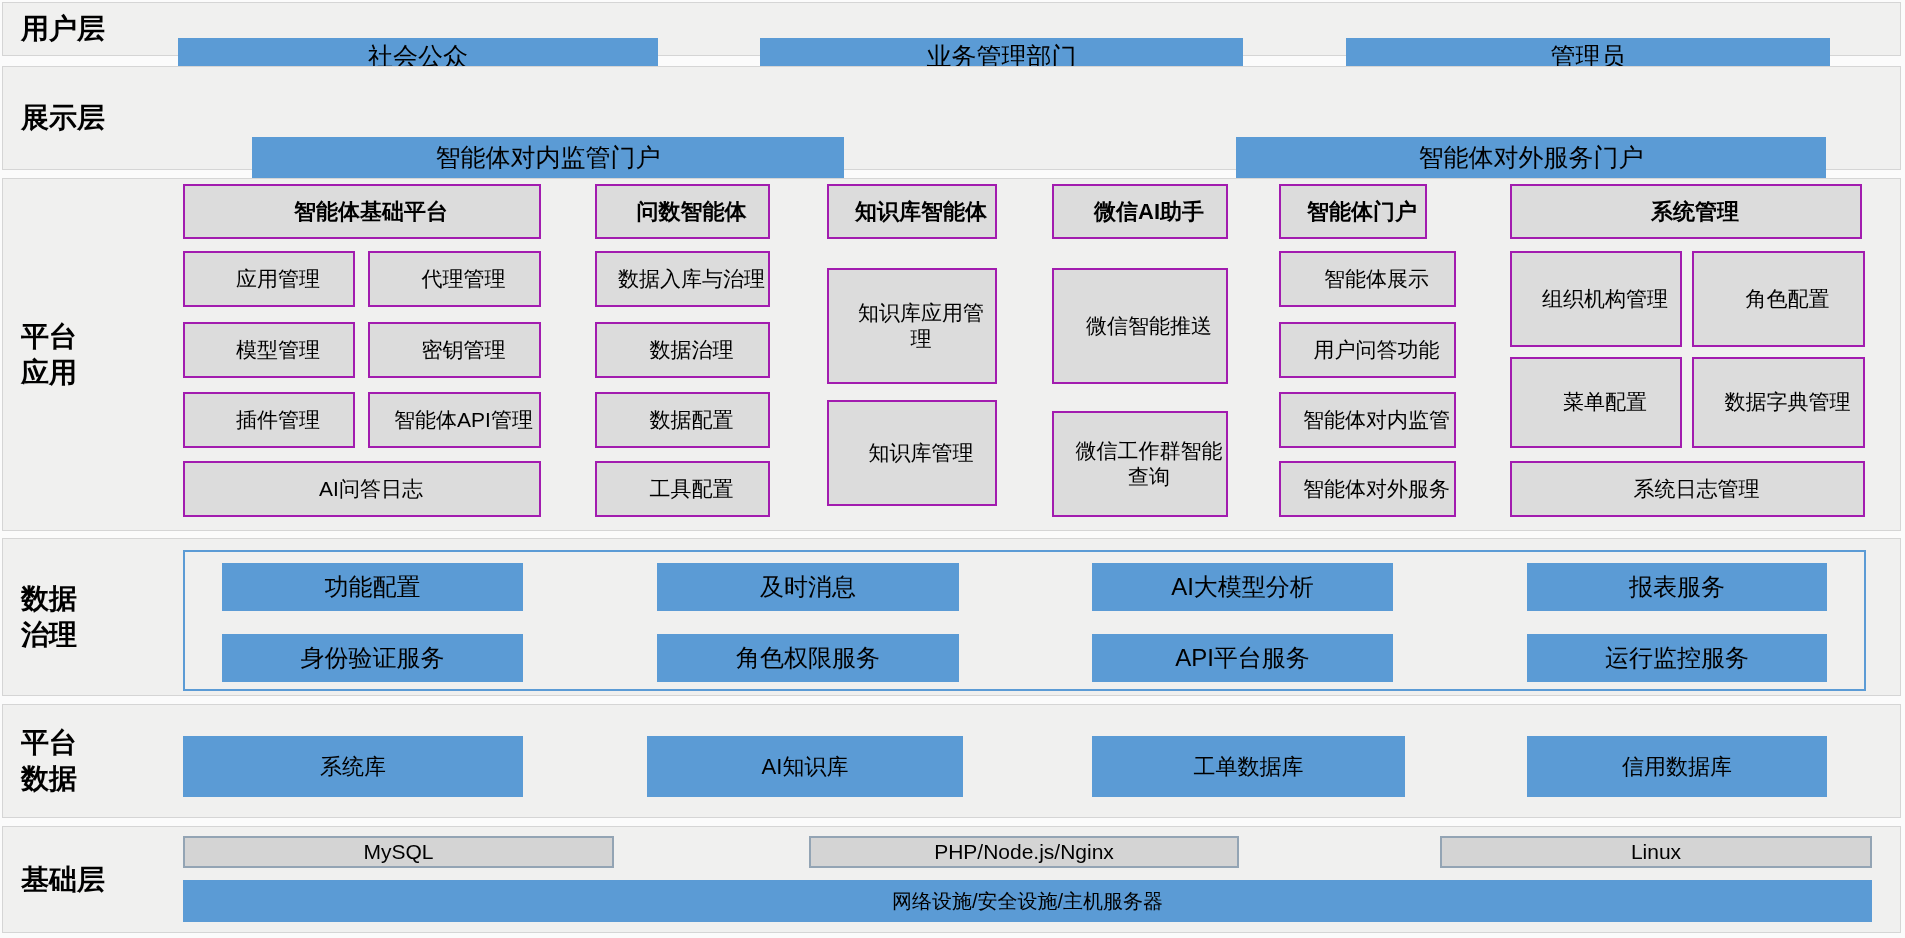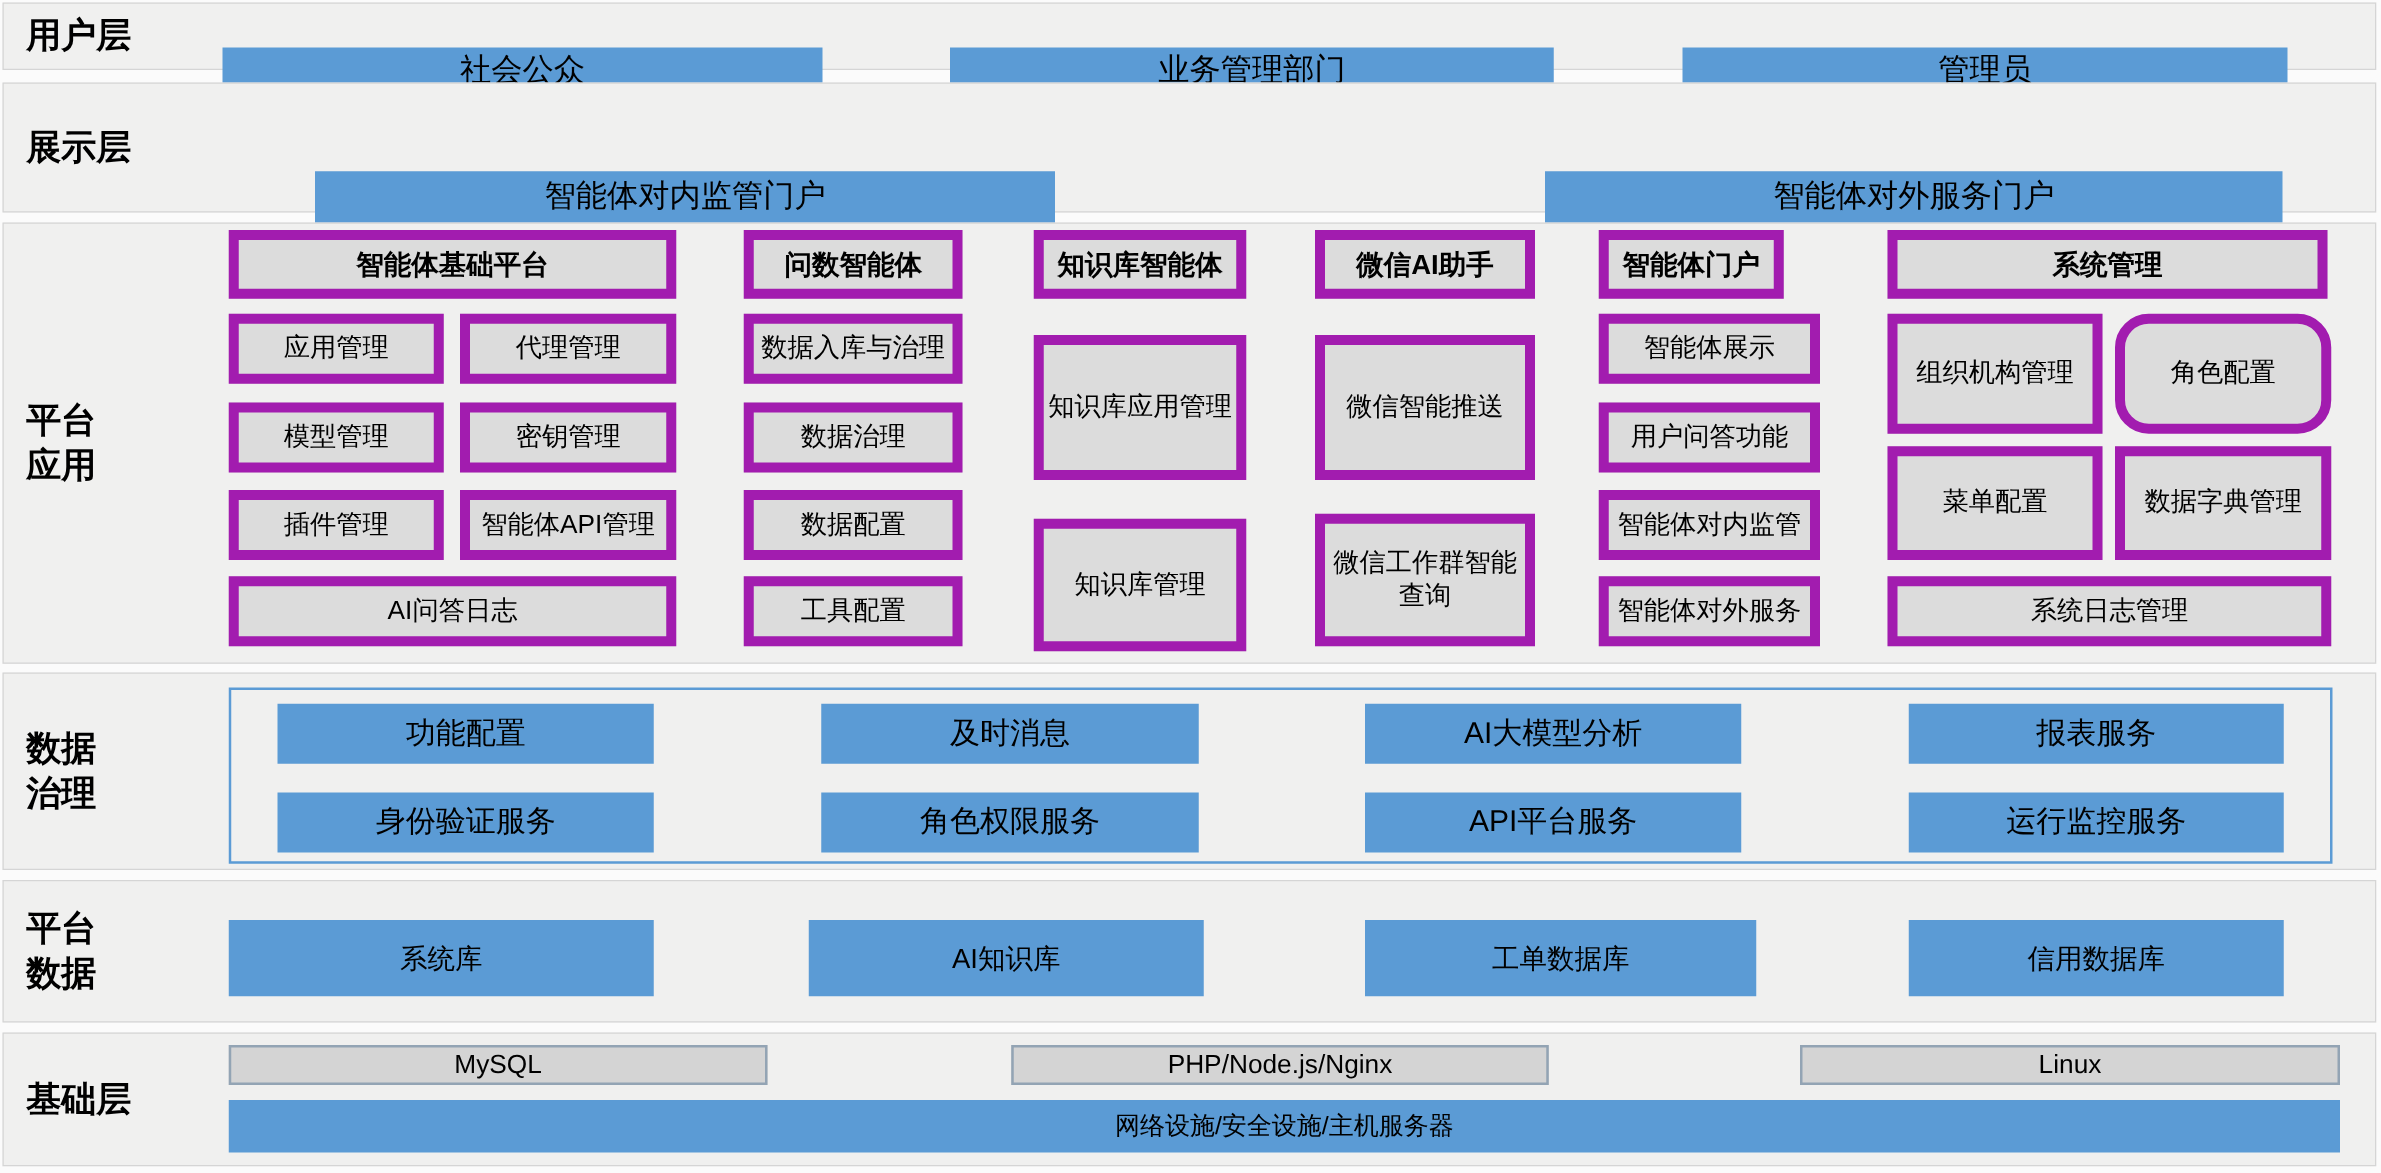--- a/index.html
+++ b/index.html
@@ -6,21 +6,21 @@
   body{font-family:"Liberation Sans","DejaVu Sans",sans-serif;}
   #stage{position:relative;width:1905px;height:938px;background:#fbfbfb;overflow:hidden;}
   .band{position:absolute;left:2px;width:1899px;background:#f0f0ef;border:1px solid #d5d5d5;box-sizing:border-box;}
   .band-label{position:absolute;left:18px;top:50%;transform:translateY(-50%);
     font-weight:bold;font-size:28px;color:#000;line-height:1.3;}
   .band-label.wrap{width:62px;}
   .node{position:absolute;display:flex;align-items:center;justify-content:center;
     text-align:center;color:#000;box-sizing:border-box;padding:2px;line-height:1.25;}
   .blue{background:#5b9bd5;font-size:25px;margin-top:24px;}
   .blue-sm{background:#5b9bd5;font-size:24px;}
-  .grey{background:#dcdcdc;border:8px solid #a21caf;font-size:21px;}
+  .grey{background:#dcdcdc;border:2px solid #a21caf;font-size:21px;padding-left:20px;}
   .grey.hd{font-weight:bold;font-size:22px;}
   .base-grey{background:#d4d4d4;border:2px solid #93a4b4;font-size:21px;}
   .tech-frame{position:absolute;border:2px solid #5b9bd5;box-sizing:border-box;background:transparent;}
 </style>
 </head>
 <body>
 
 <div id="stage">
 
   <div class="band" style="top:2px;height:54px;">
@@ -49,35 +49,35 @@
     <div class="node grey" style="left:180px;top:282px;width:358px;height:56px;">AI问答日志</div>
 
     <div class="node grey hd" style="left:592px;top:5px;width:175px;height:55px;">问数智能体</div>
     <div class="node grey" style="left:592px;top:72px;width:175px;height:56px;">数据入库与治理</div>
     <div class="node grey" style="left:592px;top:143px;width:175px;height:56px;">数据治理</div>
     <div class="node grey" style="left:592px;top:213px;width:175px;height:56px;">数据配置</div>
     <div class="node grey" style="left:592px;top:282px;width:175px;height:56px;">工具配置</div>
 
     <div class="node grey hd" style="left:824px;top:5px;width:170px;height:55px;">知识库智能体</div>
     <div class="node grey" style="left:824px;top:89px;width:170px;height:116px;">知识库应用管理</div>
-    <div class="node grey" style="left:824px;top:236px;width:170px;height:106px;">知识库管理</div>
+    <div class="node grey" style="left:824px;top:221px;width:170px;height:106px;">知识库管理</div>
 
     <div class="node grey hd" style="left:1049px;top:5px;width:176px;height:55px;">微信AI助手</div>
     <div class="node grey" style="left:1049px;top:89px;width:176px;height:116px;">微信智能推送</div>
     <div class="node grey" style="left:1049px;top:232px;width:176px;height:106px;">微信工作群智能查询</div>
 
     <div class="node grey hd" style="left:1276px;top:5px;width:148px;height:55px;">智能体门户</div>
     <div class="node grey" style="left:1276px;top:72px;width:177px;height:56px;">智能体展示</div>
     <div class="node grey" style="left:1276px;top:143px;width:177px;height:56px;">用户问答功能</div>
     <div class="node grey" style="left:1276px;top:213px;width:177px;height:56px;">智能体对内监管</div>
     <div class="node grey" style="left:1276px;top:282px;width:177px;height:56px;">智能体对外服务</div>
 
     <div class="node grey hd" style="left:1507px;top:5px;width:352px;height:55px;">系统管理</div>
     <div class="node grey" style="left:1507px;top:72px;width:172px;height:96px;">组织机构管理</div>
-    <div class="node grey" style="left:1689px;top:72px;width:173px;height:96px;border-radius:27px;">角色配置</div>
+    <div class="node grey" style="left:1689px;top:72px;width:173px;height:96px;">角色配置</div>
     <div class="node grey" style="left:1507px;top:178px;width:172px;height:91px;">菜单配置</div>
     <div class="node grey" style="left:1689px;top:178px;width:173px;height:91px;">数据字典管理</div>
     <div class="node grey" style="left:1507px;top:282px;width:355px;height:56px;">系统日志管理</div>
   </div>
 
   <div class="band" style="top:538px;height:158px;">
     <div class="band-label wrap">数据治理</div>
     <div class="tech-frame" style="left:180px;top:11px;width:1683px;height:141px;"></div>
     <div class="node blue-sm" style="left:219px;top:24px;width:301px;height:48px;">功能配置</div>
     <div class="node blue-sm" style="left:654px;top:24px;width:302px;height:48px;">及时消息</div>

